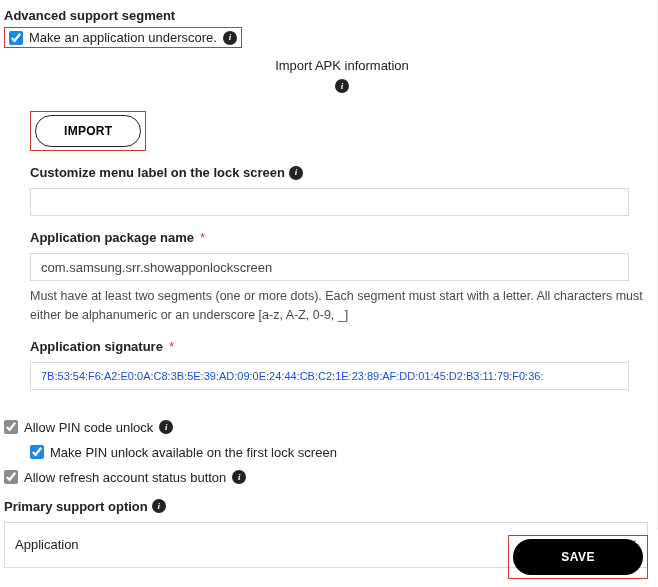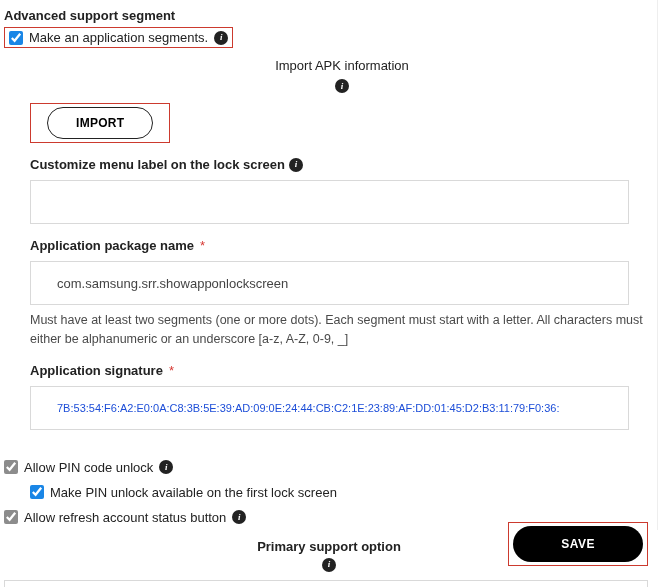--- a/index.html
+++ b/index.html
@@ -72,23 +72,23 @@
     font-size: 13px;
     display: flex;
     align-items: center;
     gap: 4px;
     margin-bottom: 8px;
     margin-top: 14px;
   }
   .required { color: #d73833; margin-left: 2px; font-weight: normal;}
   .text-input {
     width: 96%;
-    height: 44px;
+    height: 28px;
     border: 1px solid #d9d9d9;
-    padding: 0 26px;
+    padding: 0 10px;
     font-size: 13px;
     color: #444;
     outline: none;
   }
   .text-input.sig {
     font-size: 11px;
     color: #1d4ed8;
   }
   .helper-text {
     font-size: 12.5px;
@@ -102,46 +102,46 @@
     padding: 8px 28px;
     font-size: 12px;
     font-weight: 600;
     background: #fff;
     cursor: pointer;
     letter-spacing: 0.3px;
   }
   .import-highlight {
     border: 1.5px solid #cc3a2e;
     display: inline-block;
-    padding: 3px 16px;
-    margin-top: 4px;
+    padding: 3px 4px;
+    margin-top: 12px;
   }
   .select-wrap {
     position: relative;
     width: 99%;
   }
   .select-input {
     width: 100%;
-    height: 38px;
+    height: 46px;
     border: 1px solid #d9d9d9;
     padding: 0 10px;
     font-size: 13px;
     color: #222;
     background: #fff;
     cursor: pointer;
     display: flex;
     align-items: center;
     justify-content: space-between;
   }
   .chevron {
     color: #666;
   }
   .save-bar {
     position: absolute;
-    bottom: 21px;
+    bottom: 8px;
     right: 10px;
   }
   .save-highlight {
     border: 1.5px solid #cc3a2e;
     padding: 3px 4px;
     display: inline-block;
   }
   .save-button {
     background: #000;
     color: #fff;
@@ -158,21 +158,21 @@
 <body>
 
 
 
 <div class="right-border"></div>
 
 <div class="section-title">Advanced support segment</div>
 
 <div class="highlight-box" style="margin-bottom:10px;">
   <input type="checkbox" checked="" style="">
-  <span class="label-text">Make an application segments.</span>
+  <span class="label-text">Make an application underscore.</span>
   <span class="info-icon">i</span>
 </div>
 
 <div class="indent-1">
   <div class="checkbox-row" style="margin-bottom:6px;flex-direction:column;">
     <span class="label-text">Import APK information</span>
     <span class="info-icon">i</span>
   </div>
   <div class="import-highlight">
     <button class="pill-button">IMPORT</button>
@@ -208,21 +208,21 @@
   <input type="checkbox" checked="" style="">
   <span class="label-text">Make PIN unlock available on the first lock screen</span>
 </div>
 
 <div class="checkbox-row" style="margin-top:6px;">
   <input type="checkbox" class="grey" checked="" style="">
   <span class="label-text">Allow refresh account status button</span>
   <span class="info-icon">i</span>
 </div>
 
-<div class="field-label" style="margin-left:0;flex-direction:column;">
+<div class="field-label" style="margin-left:0;">
   <span>Primary support option</span>
   <span class="info-icon">i</span>
 </div>
 <div class="select-wrap">
   <div class="select-input">
     <span>Application</span>
     <span class="chevron">
       <svg width="12" height="12" viewBox="0 0 12 12">
           <path d="M2 4 L6 8 L10 4" stroke="#666" stroke-width="1.4" fill="none" stroke-linecap="round"></path>
         </svg>

